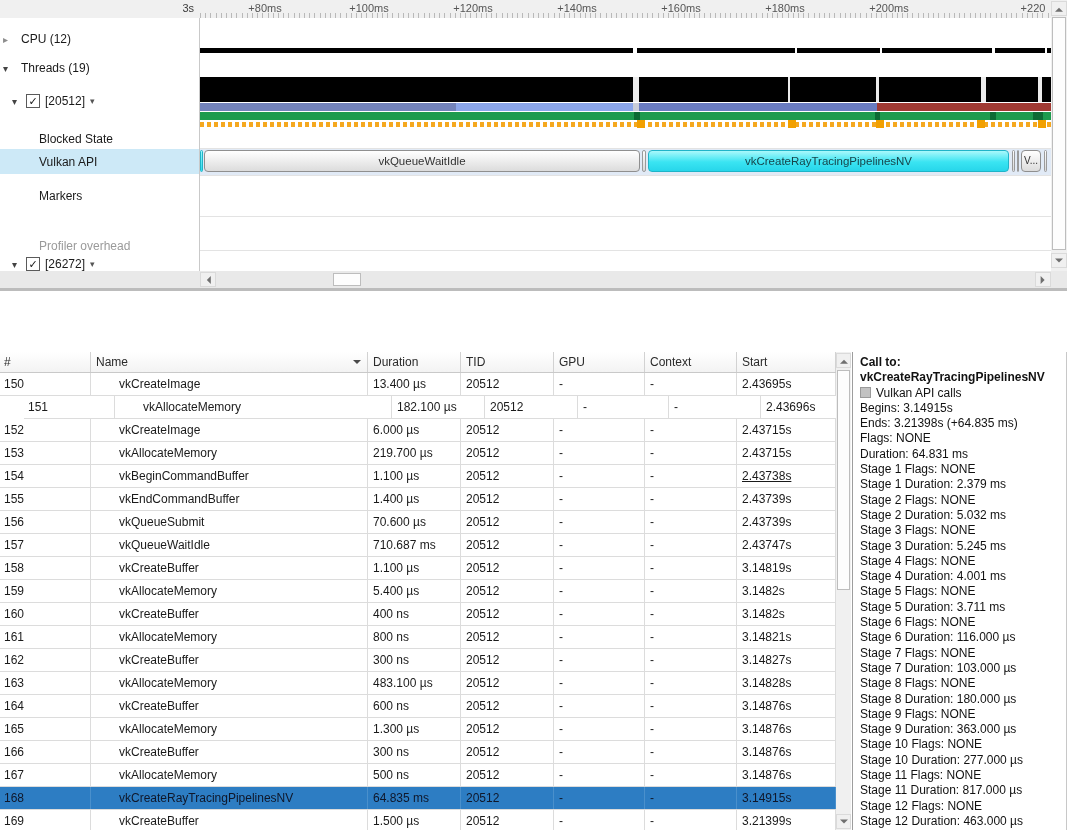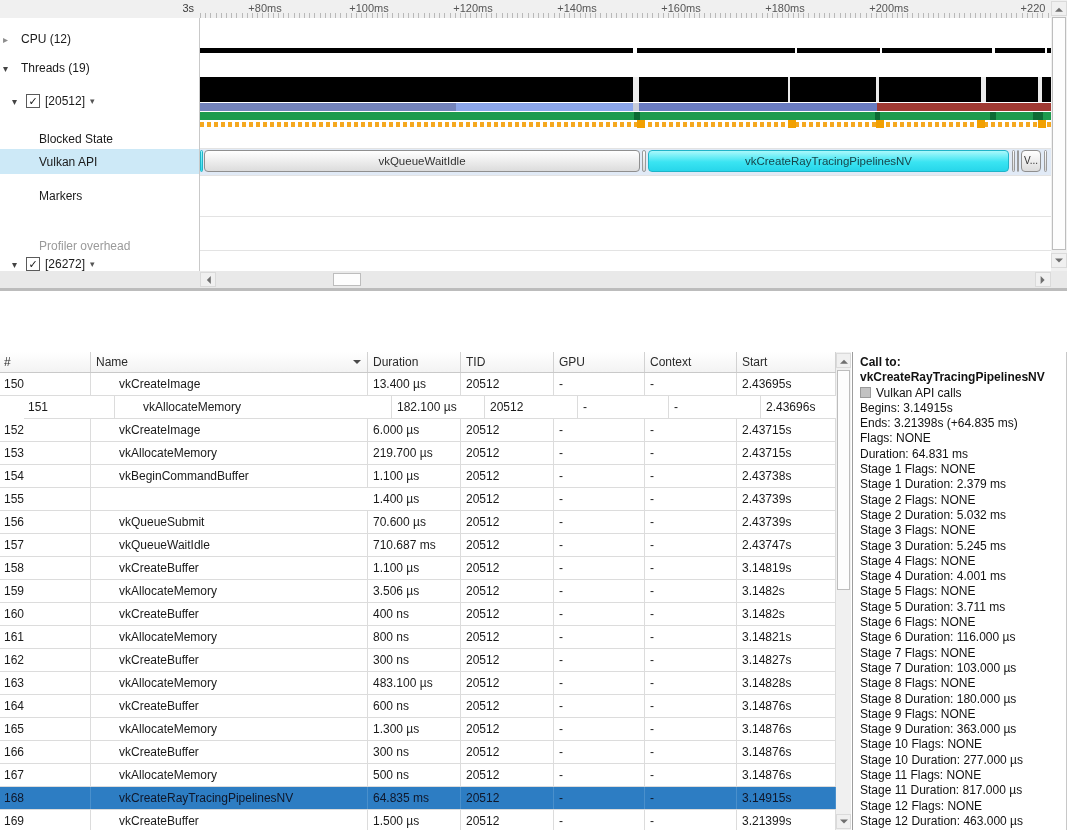--- a/index.html
+++ b/index.html
@@ -253,24 +253,25 @@
         <div class="td" style="left: 645px; width: 92px; padding-left: 5px;">-</div>
         <div class="td" style="left: 737px; width: 99px; padding-left: 5px;">2.43715s</div>
       </div>
       <div class="tr" style="top: 92px;">
         <div class="td" style="left: 0px; width: 91px; padding-left: 4px;">154</div>
         <div class="td" style="left: 91px; width: 277px; padding-left: 28px;">vkBeginCommandBuffer</div>
         <div class="td" style="left: 368px; width: 93px; padding-left: 5px;">1.100 µs</div>
         <div class="td" style="left: 461px; width: 93px; padding-left: 5px;">20512</div>
         <div class="td" style="left: 554px; width: 91px; padding-left: 5px;">-</div>
         <div class="td" style="left: 645px; width: 92px; padding-left: 5px;">-</div>
-        <div class="td" style="left: 737px; width: 99px; padding-left: 5px;">2.43738s</div>
+        <div class="td" style="left: 737px; width: 99px; padding-left: 5px; text-decoration: underline;">2.43738s</div>
       </div>
       <div class="tr" style="top: 115px;">
         <div class="td" style="left: 0px; width: 91px; padding-left: 4px;">155</div>
+        <div class="td" style="left: 91px; width: 277px; padding-left: 28px;">vkEndCommandBuffer</div>
         <div class="td" style="left: 368px; width: 93px; padding-left: 5px;">1.400 µs</div>
         <div class="td" style="left: 461px; width: 93px; padding-left: 5px;">20512</div>
         <div class="td" style="left: 554px; width: 91px; padding-left: 5px;">-</div>
         <div class="td" style="left: 645px; width: 92px; padding-left: 5px;">-</div>
         <div class="td" style="left: 737px; width: 99px; padding-left: 5px;">2.43739s</div>
       </div>
       <div class="tr" style="top: 138px;">
         <div class="td" style="left: 0px; width: 91px; padding-left: 4px;">156</div>
         <div class="td" style="left: 91px; width: 277px; padding-left: 28px;">vkQueueSubmit</div>
         <div class="td" style="left: 368px; width: 93px; padding-left: 5px;">70.600 µs</div>
@@ -293,21 +294,21 @@
         <div class="td" style="left: 91px; width: 277px; padding-left: 28px;">vkCreateBuffer</div>
         <div class="td" style="left: 368px; width: 93px; padding-left: 5px;">1.100 µs</div>
         <div class="td" style="left: 461px; width: 93px; padding-left: 5px;">20512</div>
         <div class="td" style="left: 554px; width: 91px; padding-left: 5px;">-</div>
         <div class="td" style="left: 645px; width: 92px; padding-left: 5px;">-</div>
         <div class="td" style="left: 737px; width: 99px; padding-left: 5px;">3.14819s</div>
       </div>
       <div class="tr" style="top: 207px;">
         <div class="td" style="left: 0px; width: 91px; padding-left: 4px;">159</div>
         <div class="td" style="left: 91px; width: 277px; padding-left: 28px;">vkAllocateMemory</div>
-        <div class="td" style="left: 368px; width: 93px; padding-left: 5px;">3.506 µs</div>
+        <div class="td" style="left: 368px; width: 93px; padding-left: 5px;">5.400 µs</div>
         <div class="td" style="left: 461px; width: 93px; padding-left: 5px;">20512</div>
         <div class="td" style="left: 554px; width: 91px; padding-left: 5px;">-</div>
         <div class="td" style="left: 645px; width: 92px; padding-left: 5px;">-</div>
         <div class="td" style="left: 737px; width: 99px; padding-left: 5px;">3.1482s</div>
       </div>
       <div class="tr" style="top: 230px;">
         <div class="td" style="left: 0px; width: 91px; padding-left: 4px;">160</div>
         <div class="td" style="left: 91px; width: 277px; padding-left: 28px;">vkCreateBuffer</div>
         <div class="td" style="left: 368px; width: 93px; padding-left: 5px;">400 ns</div>
         <div class="td" style="left: 461px; width: 93px; padding-left: 5px;">20512</div>

